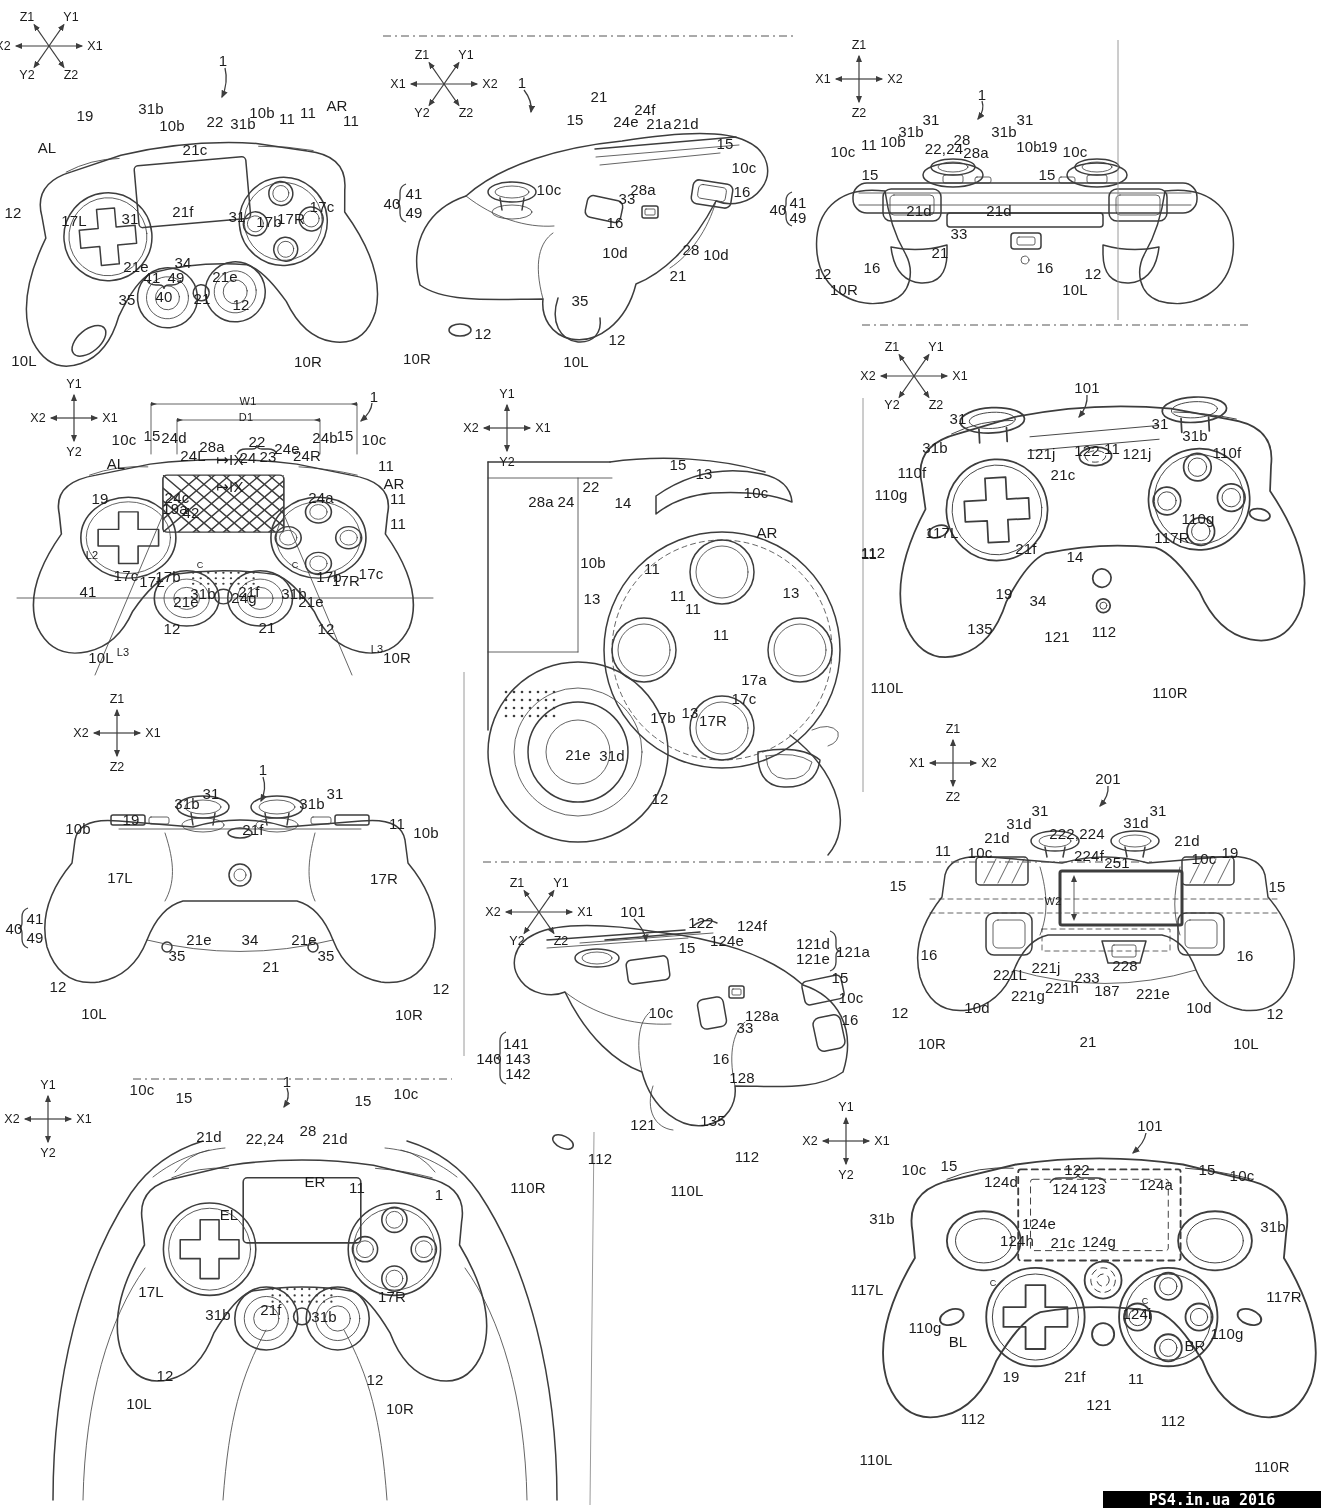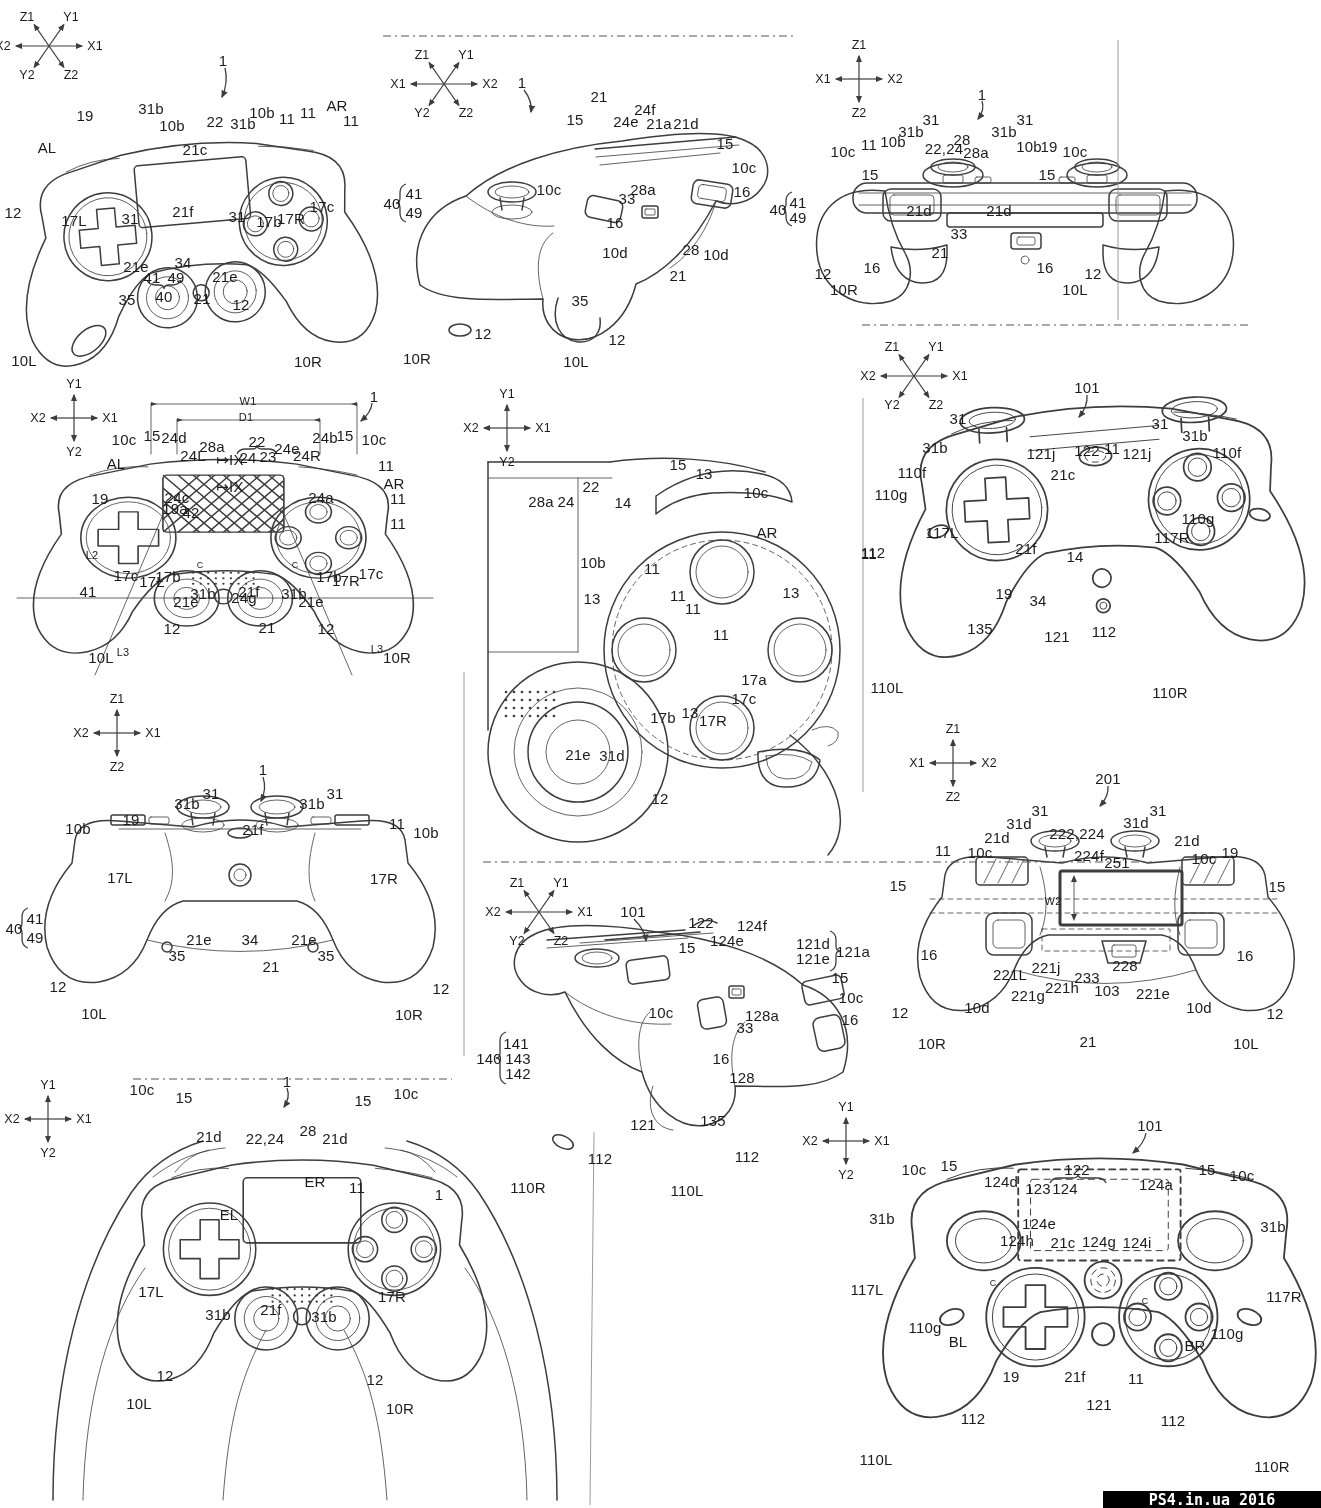--- a/index.html
+++ b/index.html
@@ -883,21 +883,21 @@
     <span class="lbl" style="left: 1277px; top: 886px;">15</span>
     <span class="lbl sm" style="left: 1053px; top: 901px;">W2</span>
     <span class="lbl" style="left: 929px; top: 954px;">16</span>
     <span class="lbl" style="left: 1245px; top: 955px;">16</span>
     <span class="lbl" style="left: 1010px; top: 974px;">221L</span>
     <span class="lbl" style="left: 1046px; top: 967px;">221j</span>
     <span class="lbl" style="left: 1087px; top: 977px;">233</span>
     <span class="lbl" style="left: 1125px; top: 965px;">228</span>
     <span class="lbl" style="left: 1028px; top: 995px;">221g</span>
     <span class="lbl" style="left: 1062px; top: 987px;">221h</span>
-    <span class="lbl" style="left: 1107px; top: 990px;">103</span>
+    <span class="lbl" style="left: 1107px; top: 990px;">187</span>
     <span class="lbl" style="left: 1153px; top: 993px;">221e</span>
     <span class="lbl" style="left: 977px; top: 1007px;">10d</span>
     <span class="lbl" style="left: 1199px; top: 1007px;">10d</span>
     <span class="lbl" style="left: 900px; top: 1012px;">12</span>
     <span class="lbl" style="left: 1275px; top: 1013px;">12</span>
     <span class="lbl" style="left: 932px; top: 1043px;">10R</span>
     <span class="lbl" style="left: 1246px; top: 1043px;">10L</span>
     <span class="lbl" style="left: 1088px; top: 1041px;">21</span>
     <span class="lbl" style="left: 287px; top: 1081px;">1</span>
     <span class="lbl" style="left: 142px; top: 1089px;">10c</span>
@@ -920,31 +920,31 @@
     <span class="lbl" style="left: 165px; top: 1375px;">12</span>
     <span class="lbl" style="left: 375px; top: 1379px;">12</span>
     <span class="lbl" style="left: 139px; top: 1403px;">10L</span>
     <span class="lbl" style="left: 400px; top: 1408px;">10R</span>
     <span class="lbl" style="left: 1150px; top: 1125px;">101</span>
     <span class="lbl" style="left: 914px; top: 1169px;">10c</span>
     <span class="lbl" style="left: 949px; top: 1165px;">15</span>
     <span class="lbl" style="left: 1001px; top: 1181px;">124d</span>
     <span class="lbl" style="left: 1077px; top: 1169px;">122</span>
     <span class="lbl" style="left: 1065px; top: 1188px;">124</span>
-    <span class="lbl" style="left: 1038px; top: 1188px;">123</span>
+    <span class="lbl" style="left: 1093px; top: 1188px;">123</span>
     <span class="lbl" style="left: 1156px; top: 1184px;">124a</span>
     <span class="lbl" style="left: 1207px; top: 1169px;">15</span>
     <span class="lbl" style="left: 1242px; top: 1175px;">10c</span>
     <span class="lbl" style="left: 882px; top: 1218px;">31b</span>
     <span class="lbl" style="left: 1039px; top: 1223px;">124e</span>
     <span class="lbl" style="left: 1273px; top: 1226px;">31b</span>
     <span class="lbl" style="left: 1017px; top: 1240px;">124h</span>
     <span class="lbl" style="left: 1063px; top: 1242px;">21c</span>
     <span class="lbl" style="left: 1099px; top: 1241px;">124g</span>
-    <span class="lbl" style="left: 1137px; top: 1242px;">124i</span>
+    <span class="lbl" style="left: 1137px; top: 1313px;">124i</span>
     <span class="lbl" style="left: 867px; top: 1289px;">117L</span>
     <span class="lbl" style="left: 1284px; top: 1296px;">117R</span>
     <span class="lbl tiny" style="left: 993px; top: 1283px;">C</span>
     <span class="lbl tiny" style="left: 1145px; top: 1301px;">C</span>
     <span class="lbl" style="left: 925px; top: 1327px;">110g</span>
     <span class="lbl" style="left: 958px; top: 1341px;">BL</span>
     <span class="lbl" style="left: 1195px; top: 1345px;">BR</span>
     <span class="lbl" style="left: 1227px; top: 1333px;">110g</span>
     <span class="lbl" style="left: 1011px; top: 1376px;">19</span>
     <span class="lbl" style="left: 1075px; top: 1376px;">21f</span>

